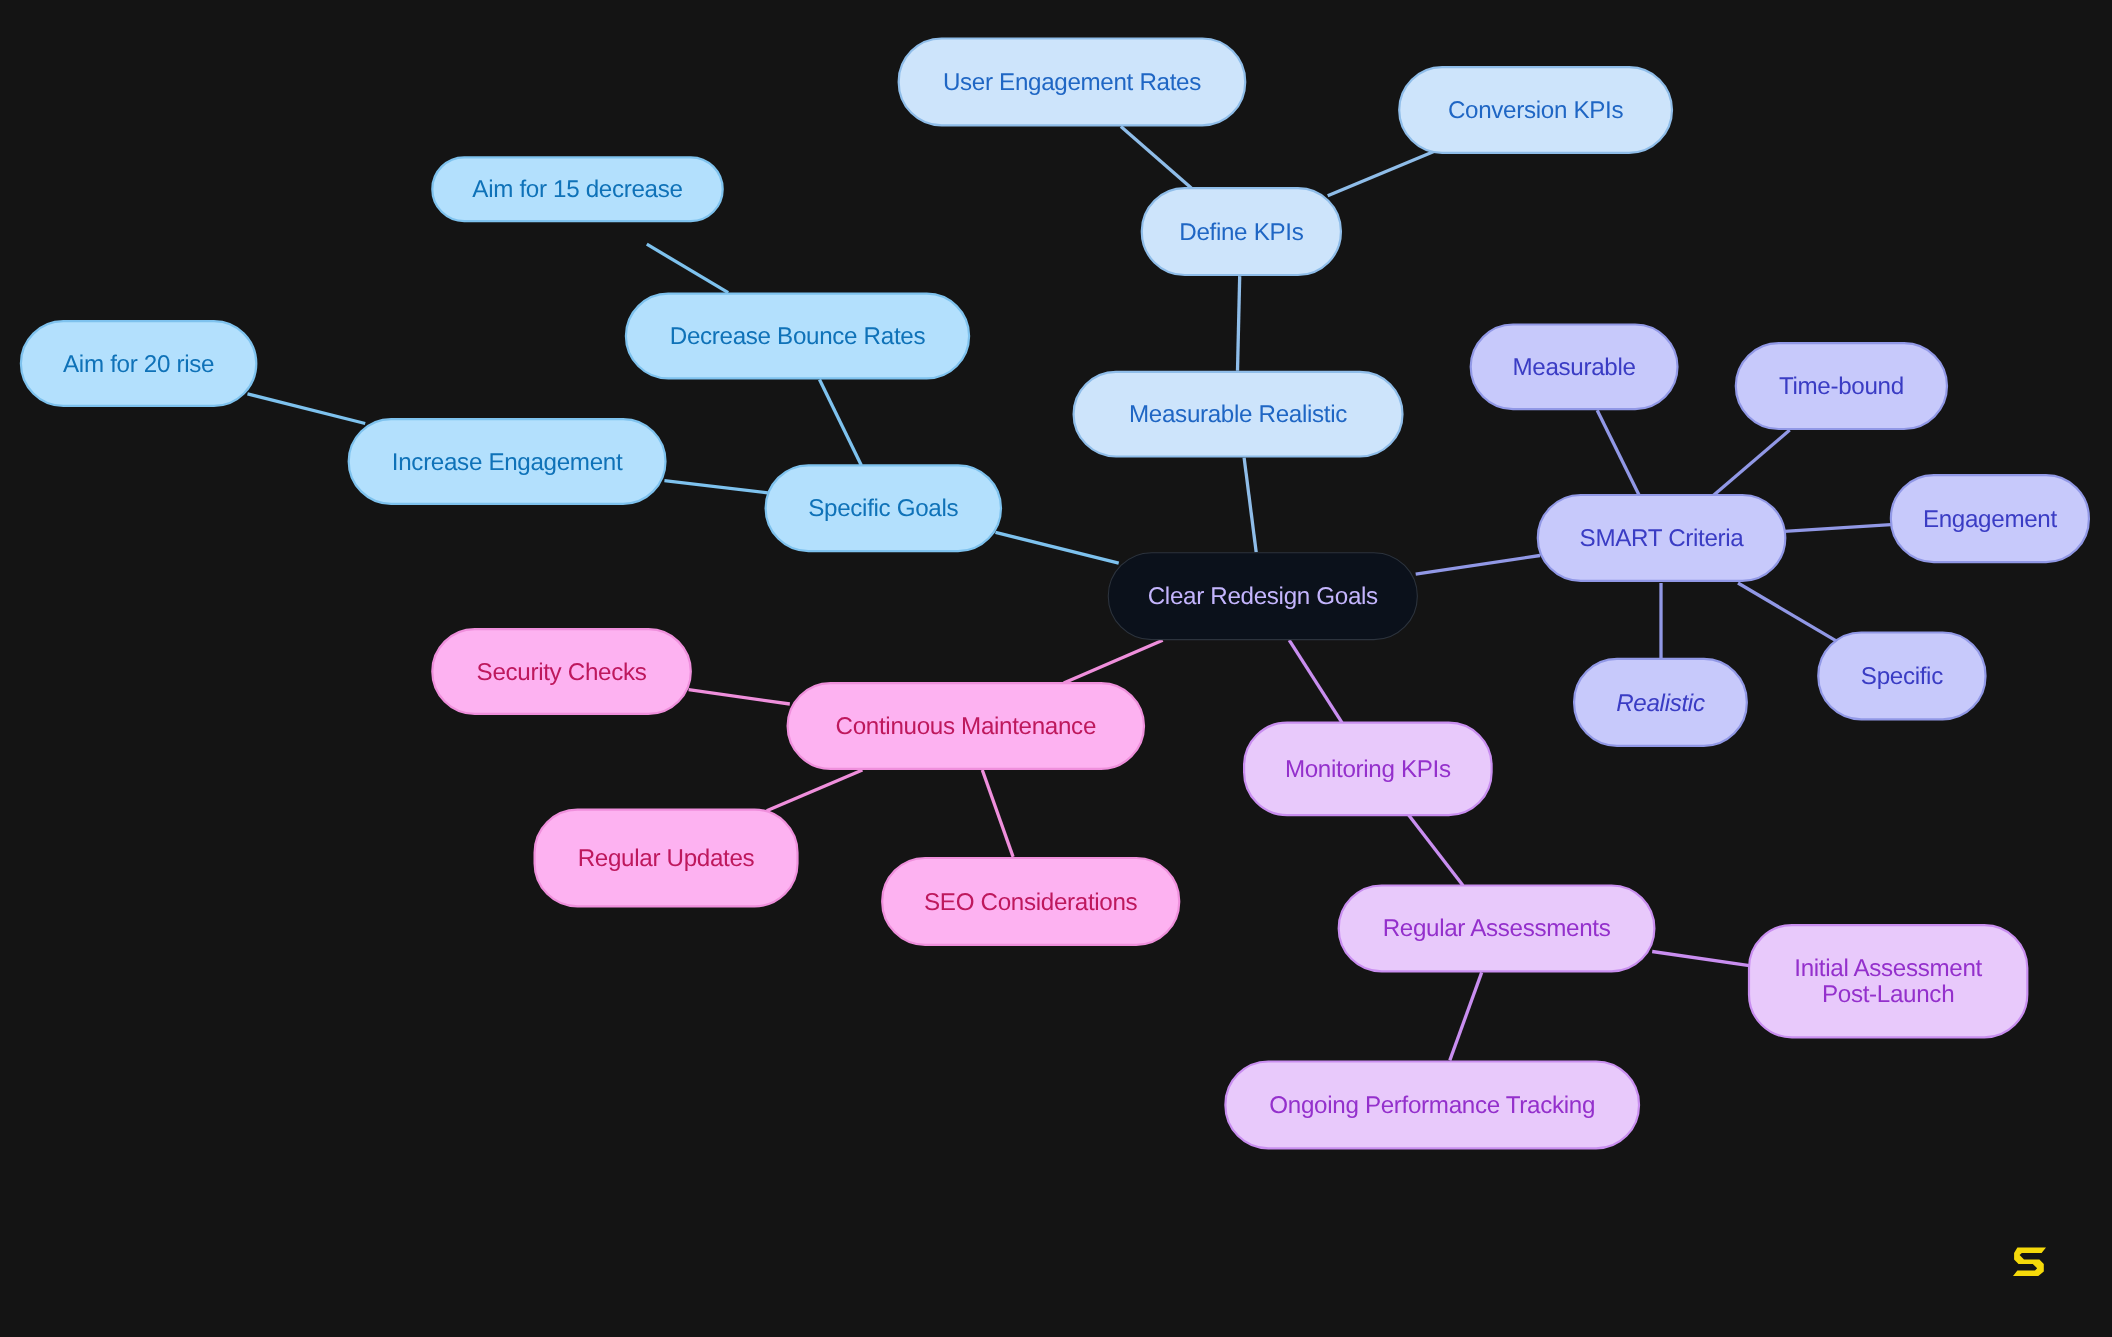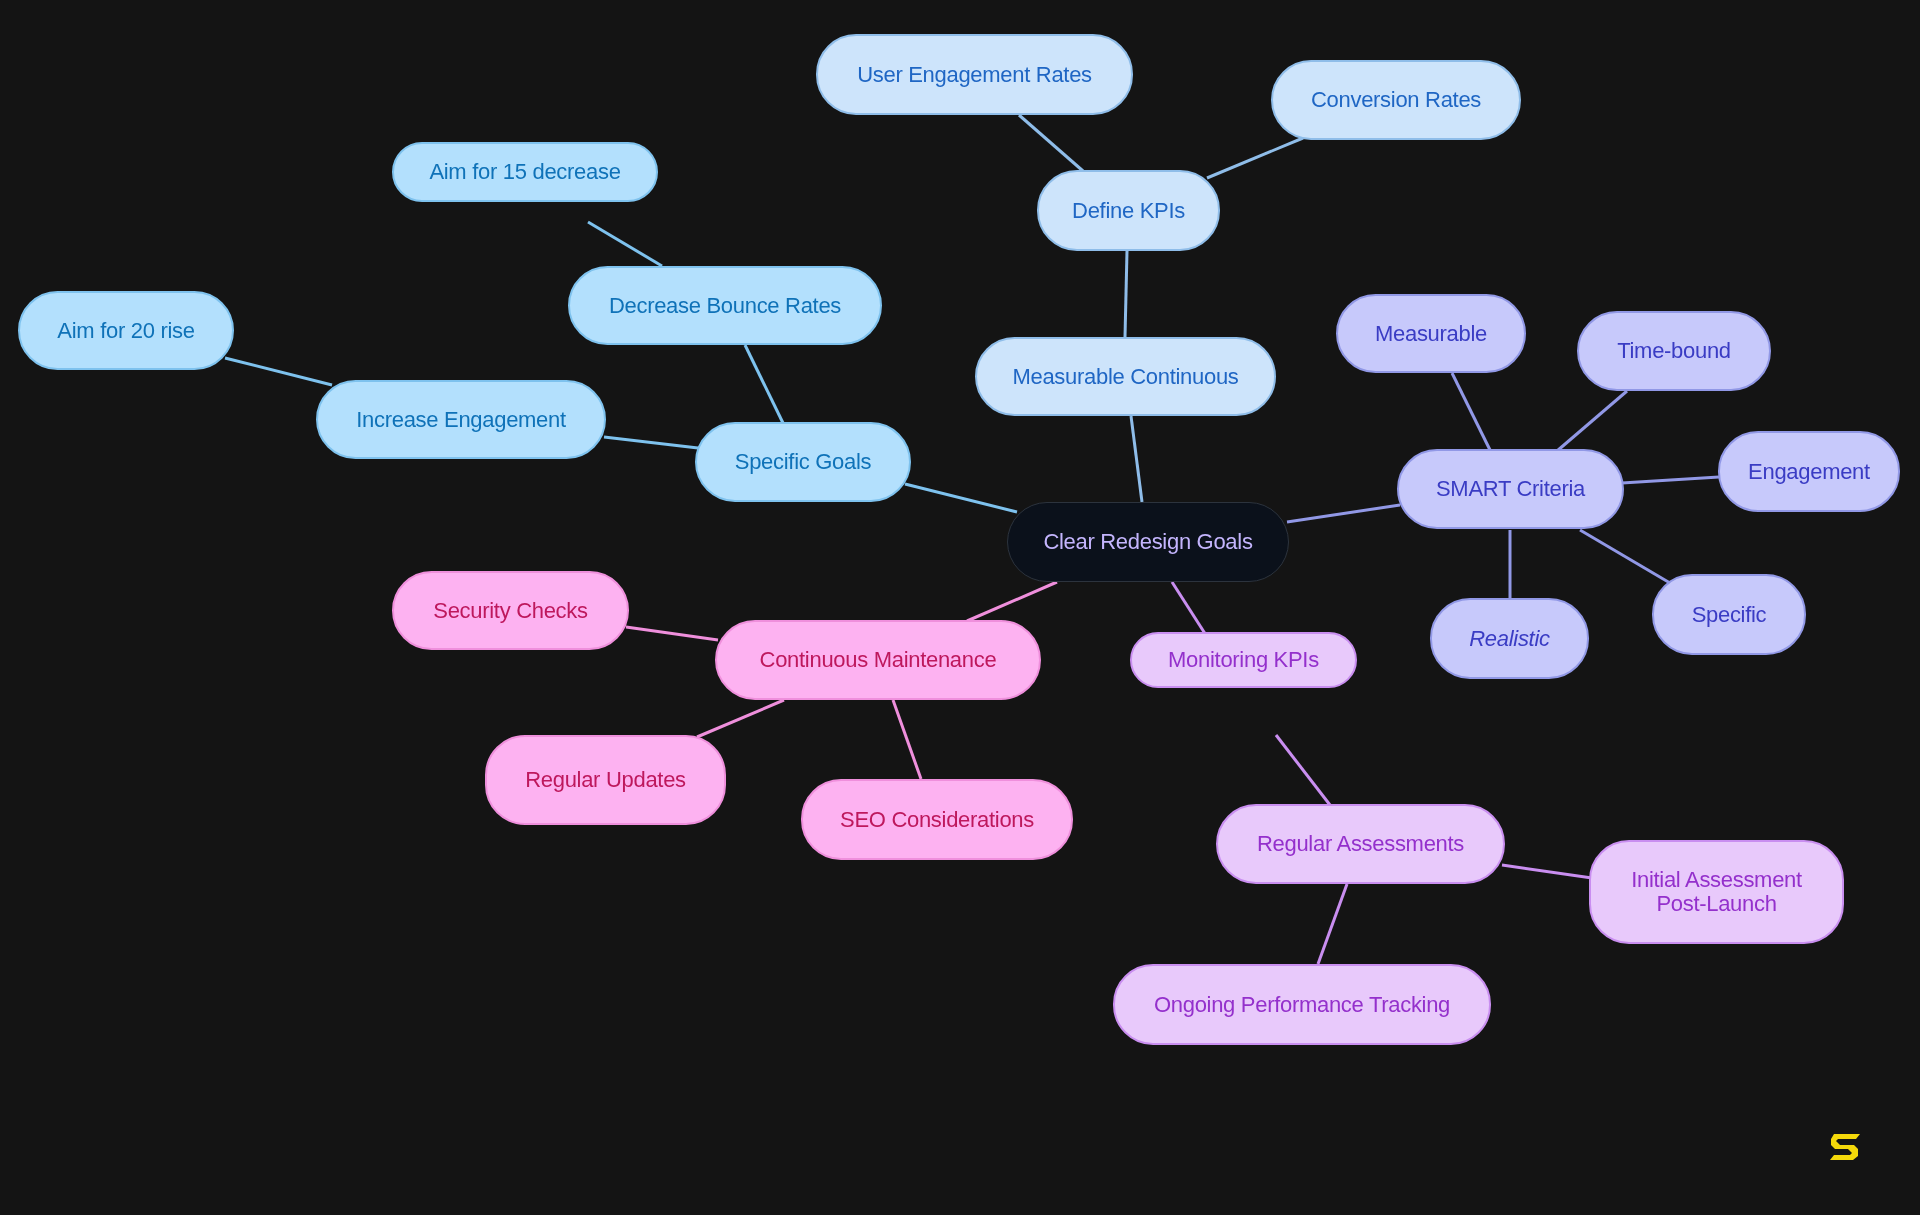--- a/index.html
+++ b/index.html
@@ -60,31 +60,31 @@
     <line x1="893" y1="700" x2="921" y2="779" stroke="#ef8fdc" stroke-width="3"></line>
   </svg>
 
 <div id="nodes">
   <div class="node center" style="left: 1007px; top: 502px; width: 282px; height: 80px;">Clear Redesign Goals</div>
   <div class="node sky" style="left: 695px; top: 422px; width: 216px; height: 80px;">Specific Goals</div>
   <div class="node sky" style="left: 316px; top: 380px; width: 290px; height: 79px;">Increase Engagement</div>
   <div class="node sky" style="left: 18px; top: 291px; width: 216px; height: 79px;">Aim for 20 rise</div>
   <div class="node sky" style="left: 568px; top: 266px; width: 314px; height: 79px;">Decrease Bounce Rates</div>
   <div class="node sky" style="left: 392px; top: 142px; width: 266px; height: 60px;">Aim for 15 decrease</div>
-  <div class="node blue" style="left: 975px; top: 337px; width: 301px; height: 79px;">Measurable Continuous</div>
+  <div class="node blue" style="left: 975px; top: 337px; width: 301px; height: 79px;">Measurable Realistic</div>
   <div class="node blue" style="left: 1037px; top: 170px; width: 183px; height: 81px;">Define KPIs</div>
   <div class="node blue" style="left: 816px; top: 34px; width: 317px; height: 81px;">User Engagement Rates</div>
-  <div class="node blue" style="left: 1271px; top: 60px; width: 250px; height: 80px;">Conversion Rates</div>
+  <div class="node blue" style="left: 1271px; top: 60px; width: 250px; height: 80px;">Conversion KPIs</div>
   <div class="node indigo" style="left: 1397px; top: 449px; width: 227px; height: 80px;">SMART Criteria</div>
   <div class="node indigo" style="left: 1336px; top: 294px; width: 190px; height: 79px;">Measurable</div>
   <div class="node indigo" style="left: 1577px; top: 311px; width: 194px; height: 80px;">Time-bound</div>
   <div class="node indigo" style="left: 1718px; top: 431px; width: 182px; height: 81px;">Engagement</div>
   <div class="node indigo" style="left: 1652px; top: 574px; width: 154px; height: 81px;">Specific</div>
   <div class="node indigo" style="left: 1430px; top: 598px; width: 159px; height: 81px; font-style: italic;">Realistic</div>
-  <div class="node purple" style="left: 1130px; top: 632px; width: 227px; height: 56px;">Monitoring KPIs</div>
+  <div class="node purple" style="left: 1130px; top: 656px; width: 227px; height: 86px;">Monitoring KPIs</div>
   <div class="node purple" style="left: 1216px; top: 804px; width: 289px; height: 80px;">Regular Assessments</div>
   <div class="node purple" style="left: 1589px; top: 840px; width: 255px; height: 104px;">Initial Assessment
 Post-Launch</div>
   <div class="node purple" style="left: 1113px; top: 964px; width: 378px; height: 81px;">Ongoing Performance Tracking</div>
   <div class="node pink" style="left: 715px; top: 620px; width: 326px; height: 80px;">Continuous Maintenance</div>
   <div class="node pink" style="left: 392px; top: 571px; width: 237px; height: 79px;">Security Checks</div>
   <div class="node pink" style="left: 485px; top: 735px; width: 241px; height: 90px;">Regular Updates</div>
   <div class="node pink" style="left: 801px; top: 779px; width: 272px; height: 81px;">SEO Considerations</div>
 </div>
 

